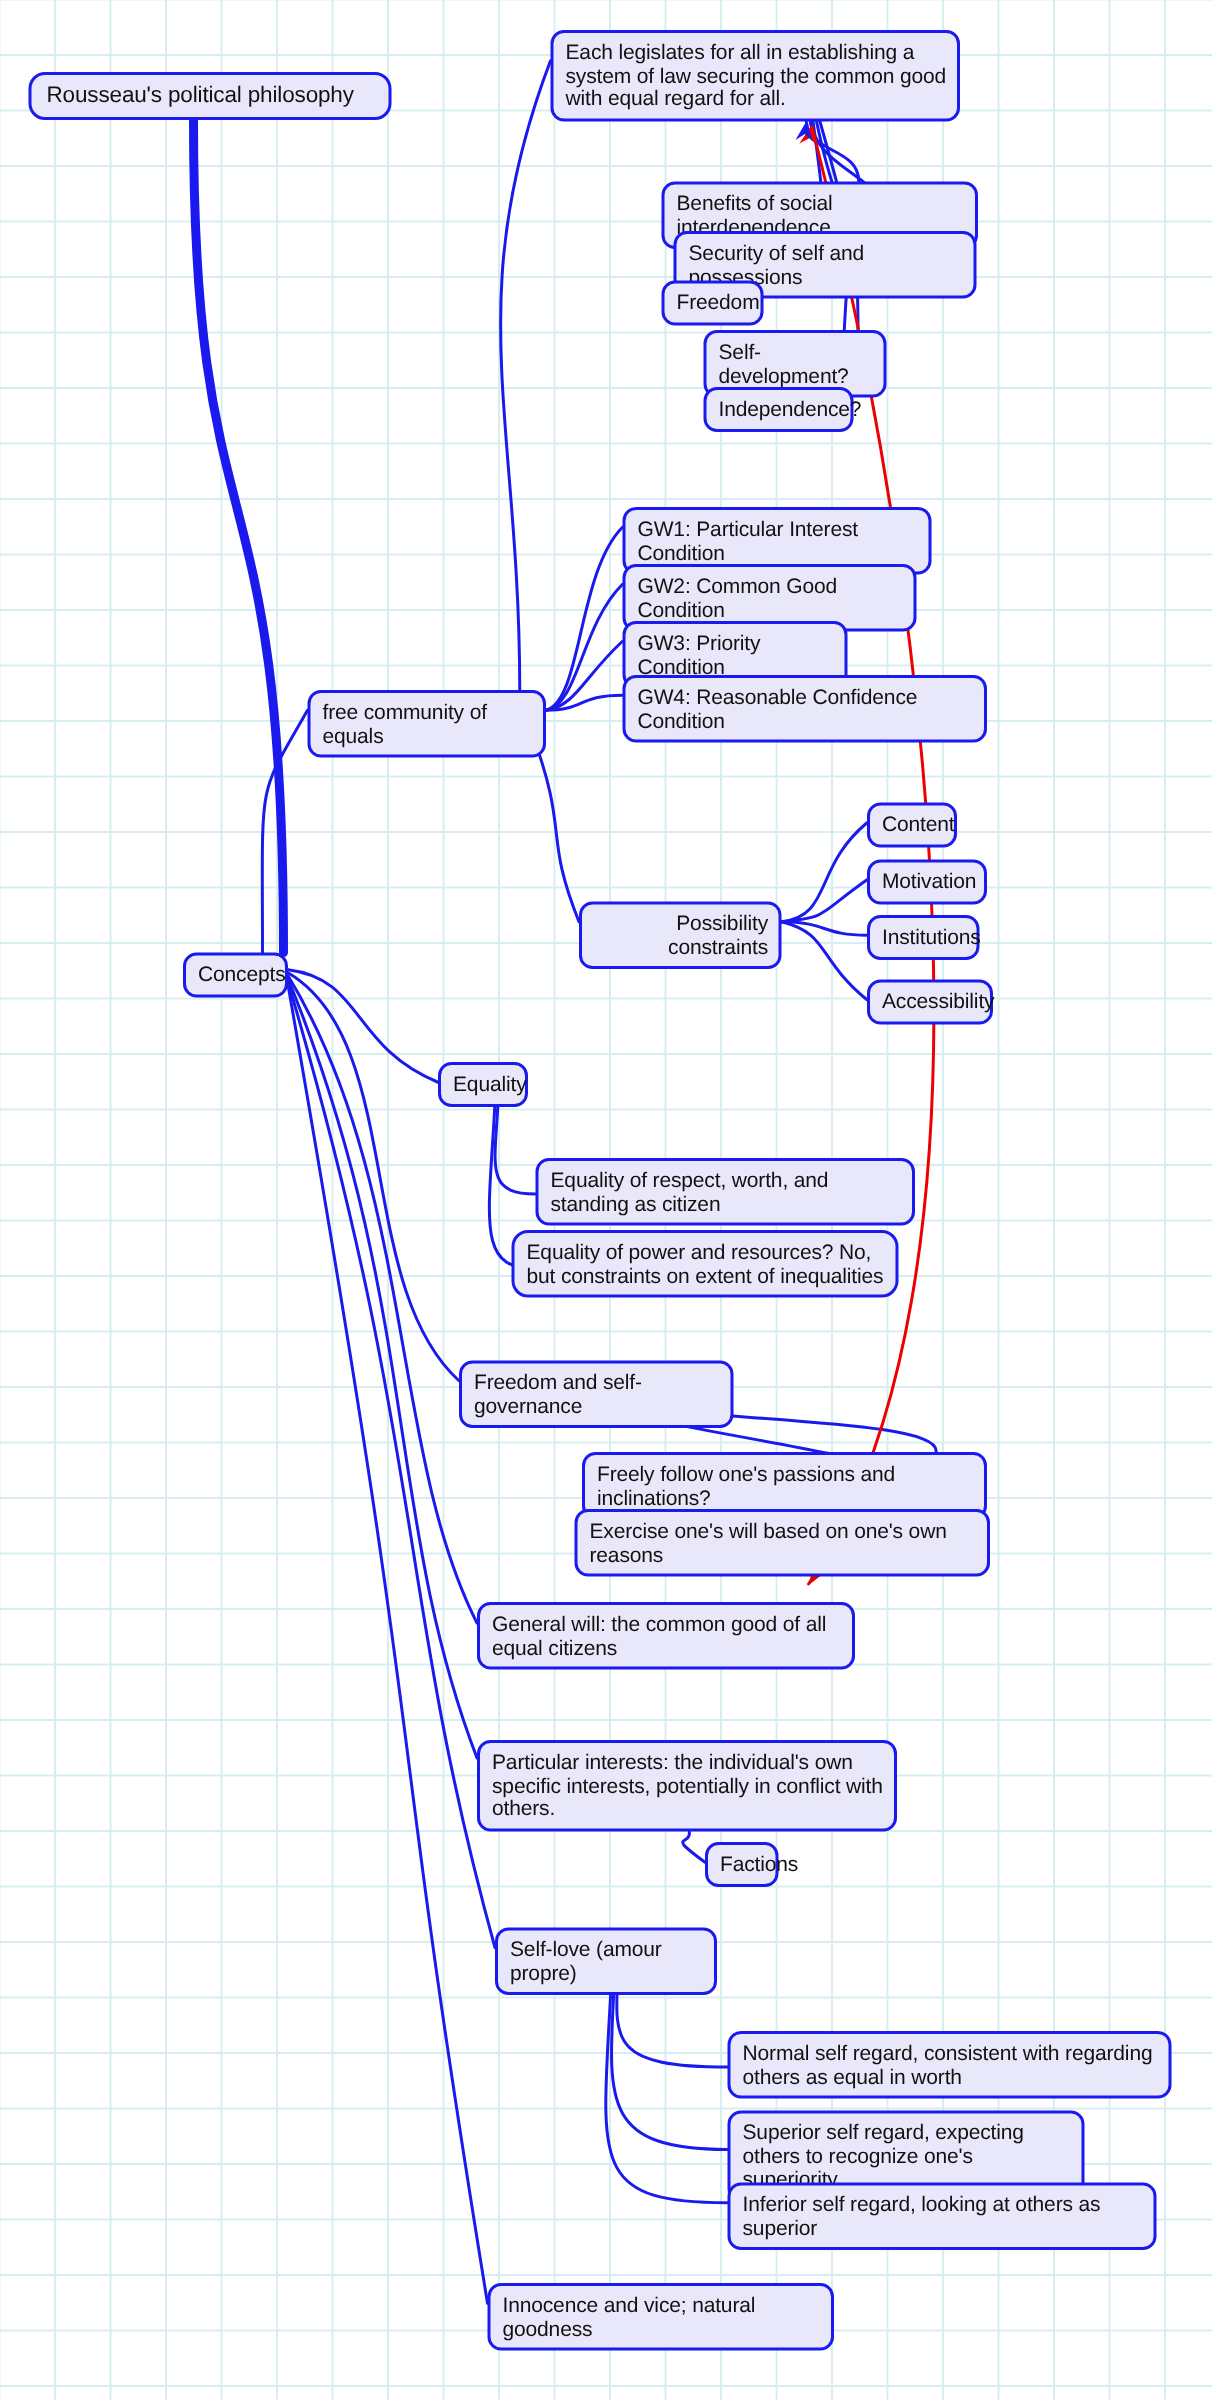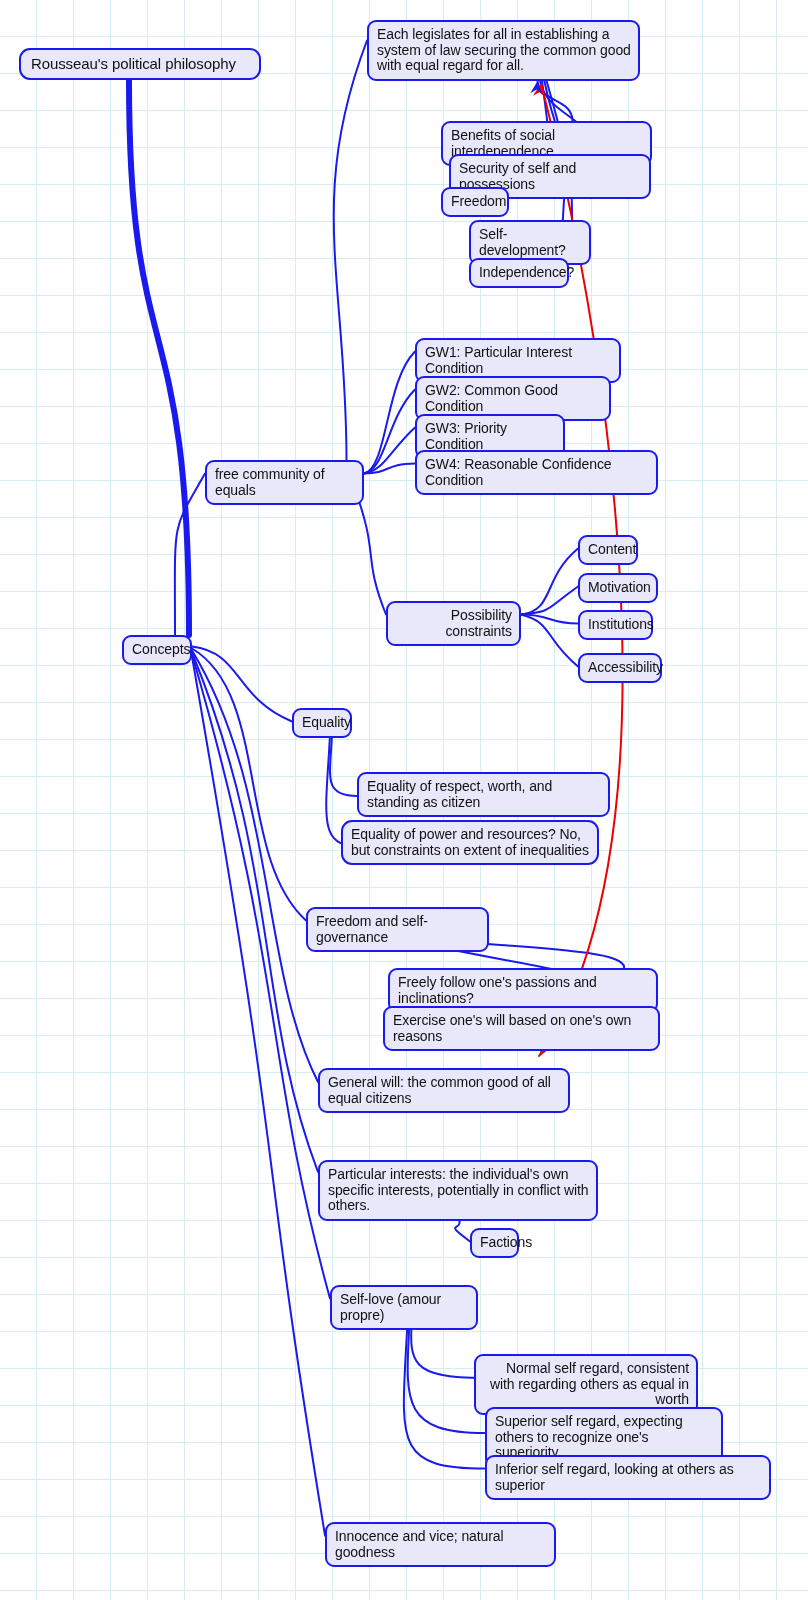--- a/index.html
+++ b/index.html
@@ -104,18 +104,18 @@
       <div class="node" style="left: 292px; top: 708px; width: 60px; min-height: 27px;">Equality</div>
       <div class="node wrap" style="left: 357px; top: 772px; width: 253px; min-height: 40px;">Equality of respect, worth, and standing as citizen</div>
       <div class="node wrap" style="left: 341px; top: 820px; width: 258px; min-height: 40px; border-radius: 11px;">Equality of power and resources? No, but constraints on extent of inequalities</div>
       <div class="node" style="left: 306px; top: 907px; width: 183px; min-height: 27px;">Freedom and self-governance</div>
       <div class="node" style="left: 388px; top: 968px; width: 270px; min-height: 27px;">Freely follow one's passions and inclinations?</div>
       <div class="node" style="left: 383px; top: 1006px; width: 277px; min-height: 27px;">Exercise one's will based on one's own reasons</div>
       <div class="node wrap" style="left: 318px; top: 1068px; width: 252px; min-height: 40px;">General will: the common good of all equal citizens</div>
       <div class="node wrap" style="left: 318px; top: 1160px; width: 280px; min-height: 40px;">Particular interests: the individual's own specific interests, potentially in conflict with others.</div>
       <div class="node" style="left: 470px; top: 1228px; width: 49px; min-height: 27px;">Factions</div>
       <div class="node" style="left: 330px; top: 1285px; width: 148px; min-height: 27px;">Self-love (amour propre)</div>
-      <div class="node wrap" style="left: 474px; top: 1354px; width: 224px; min-height: 40px; text-align: right;">Normal self regard, consistent with regarding others as equal in worth</div>
+      <div class="node wrap" style="left: 485px; top: 1354px; width: 296px; min-height: 40px;">Normal self regard, consistent with regarding others as equal in worth</div>
       <div class="node wrap" style="left: 485px; top: 1407px; width: 238px; min-height: 40px;">Superior self regard, expecting others to recognize one's superiority</div>
       <div class="node" style="left: 485px; top: 1455px; width: 286px; min-height: 27px;">Inferior self regard, looking at others as superior</div>
       <div class="node" style="left: 325px; top: 1522px; width: 231px; min-height: 27px;">Innocence and vice; natural goodness</div>
     </div>
 </div>
 
 </body></html>

